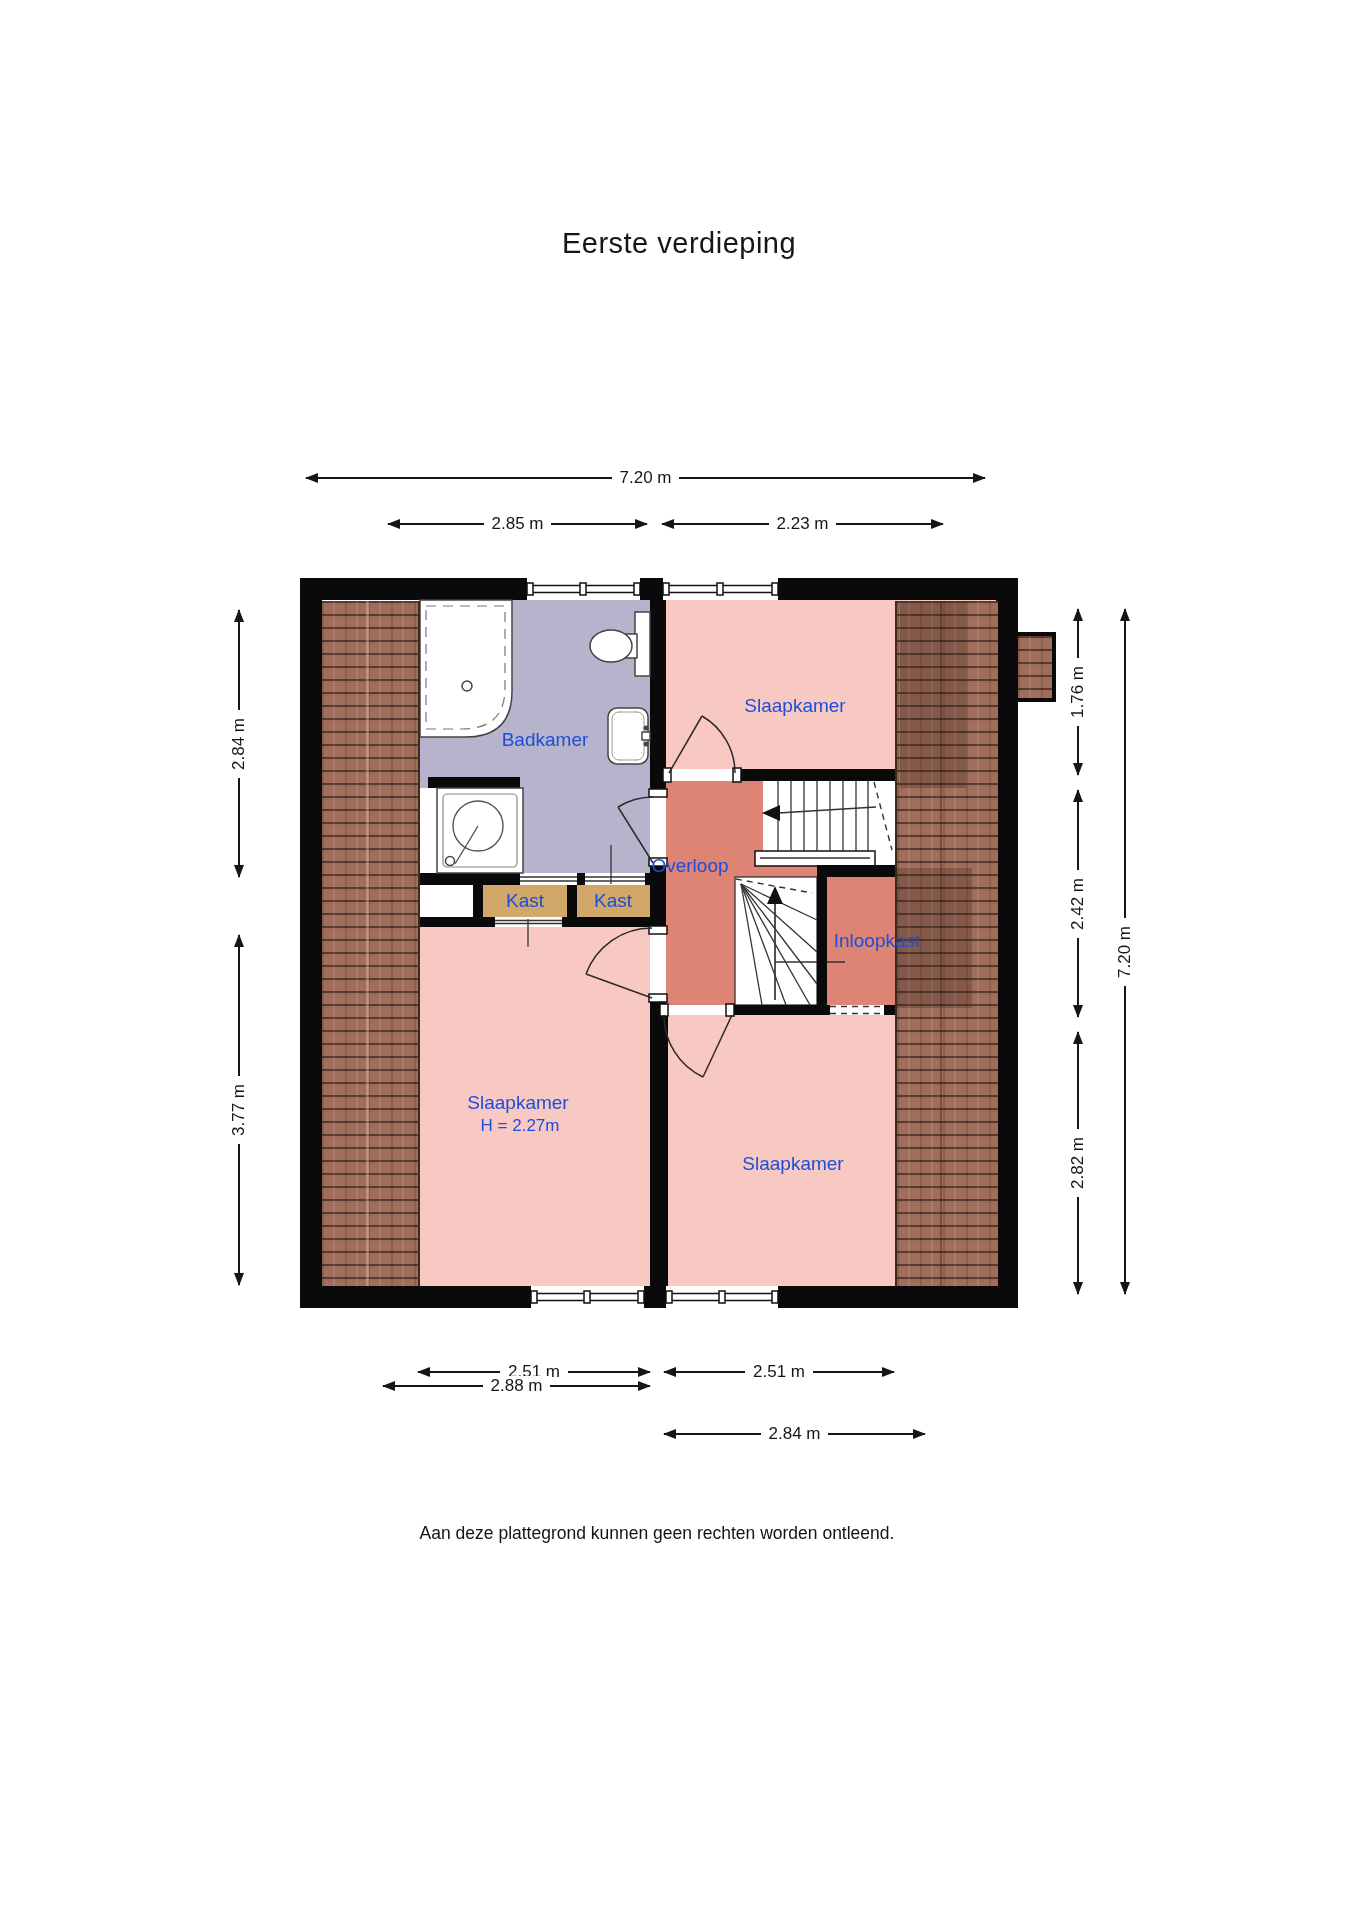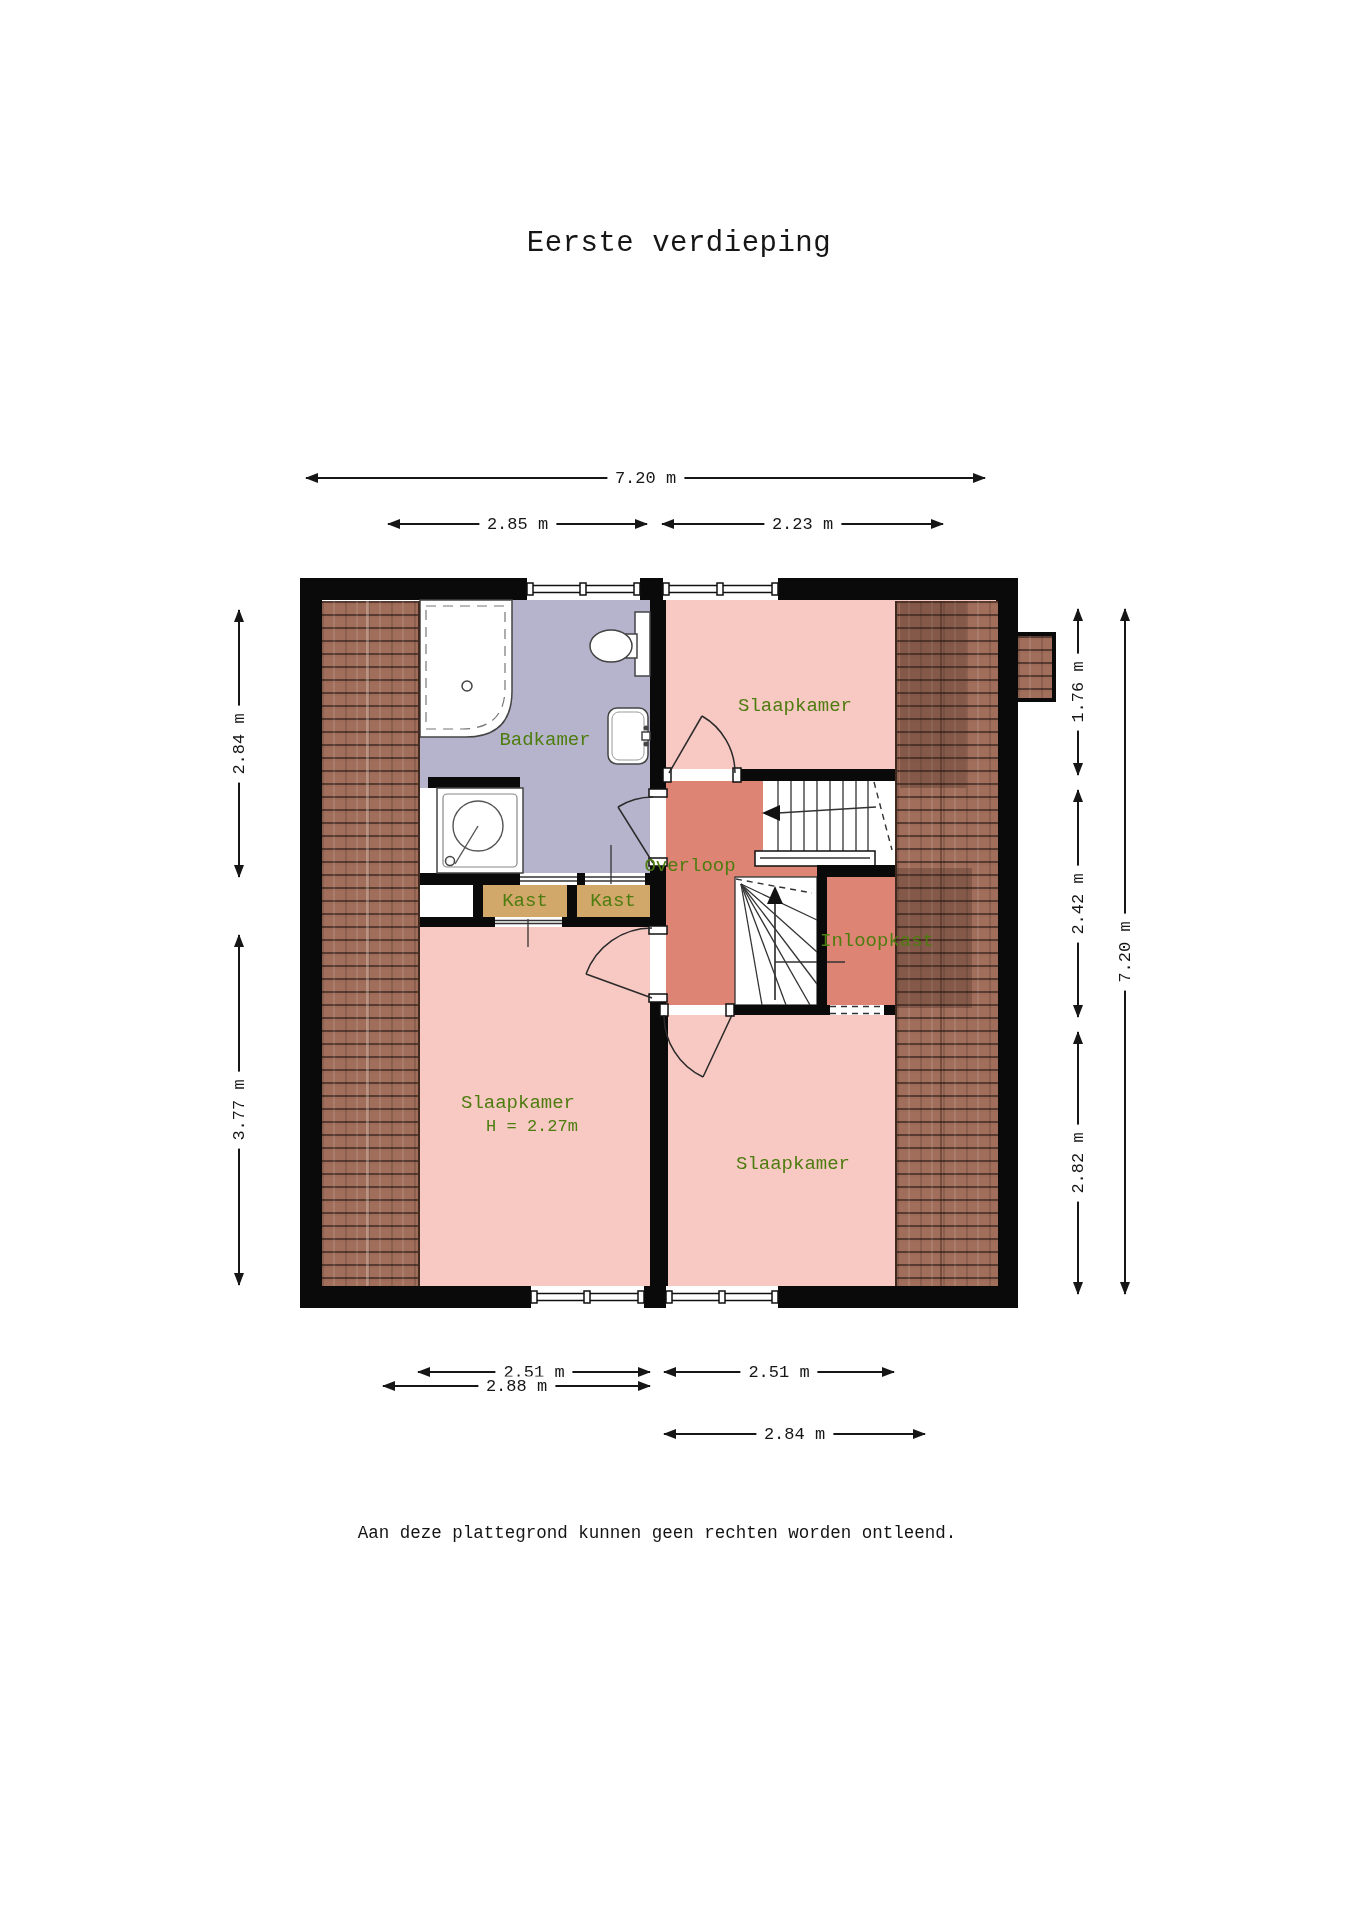--- a/index.html
+++ b/index.html
@@ -1,26 +1,26 @@
 <!DOCTYPE html>
 <html style="--pink: #f8c8c3; --salmon: #dd8474; --lavender: #b6b4cd; --tan: #d1a76a; --tile: #a06e5b; --wall: #0a0a0a; --ink: #161616;"><head>
 <meta charset="utf-8">
 <style>
   :root{
     --pink:#f8c8c3; --salmon:#dd8474; --lavender:#b6b4cd; --tan:#d1a76a;
     --tile:#a06e5b; --wall:#0a0a0a; --ink:#161616;
   }
   html,body{margin:0;padding:0;background:#fff;}
   #stage{position:relative;width:1358px;height:1920px;background:#fff;overflow:hidden;
-         font-family:Liberation Mono, monospace;color:var(--ink);}
+         font-family:Liberation Sans, sans-serif;color:var(--ink);}
   .abs{position:absolute;}
   #title{position:absolute;left:679px;top:243px;transform:translate(-50%,-50%);
          font-size:29px;letter-spacing:0.5px;white-space:nowrap;}
   
-  .room-label{position:absolute;transform:translate(-50%,-50%);font-size:19px;white-space:nowrap;color:#4d7c0f;}
+  .room-label{position:absolute;transform:translate(-50%,-50%);font-size:19px;white-space:nowrap;color:#1d4ed8;}
   .room-sub{font-size:17px;}
   
   .dimh{position:absolute;height:2px;background:var(--ink);}
   .dimh:before,.dimh:after{content:"";position:absolute;top:-4px;width:0;height:0;
       border-top:5px solid transparent;border-bottom:5px solid transparent;}
   .dimh:before{left:-1px;border-right:13px solid var(--ink);}
   .dimh:after{right:-1px;border-left:13px solid var(--ink);}
   .dimh .lbl{position:absolute;left:50%;top:1px;transform:translate(-50%,-50%);
       background:#fff;padding:0 8px;font-size:17px;white-space:nowrap;}
   .dimv{position:absolute;width:2px;background:var(--ink);}
@@ -266,21 +266,21 @@
 
   <div class="tiles" style="left:1018px;top:632px;width:38px;height:70px;border:4px solid #0a0a0a;border-left:none;box-sizing:border-box;"></div>
 
   <div class="room-label" style="left:545px;top:740px;">Badkamer</div>
   <div class="room-label" style="left:795px;top:706px;">Slaapkamer</div>
   <div class="room-label" style="left:690px;top:866px;">Overloop</div>
   <div class="room-label" style="left:525px;top:901px;">Kast</div>
   <div class="room-label" style="left:613px;top:901px;">Kast</div>
   <div class="room-label" style="left:877px;top:941px;">Inloopkast</div>
   <div class="room-label" style="left:518px;top:1103px;">Slaapkamer</div>
-  <div class="room-label room-sub" style="left:520px;top:1126px;margin-left:12px;">H = 2.27m</div>
+  <div class="room-label room-sub" style="left:520px;top:1126px;">H = 2.27m</div>
   <div class="room-label" style="left:793px;top:1164px;">Slaapkamer</div>
 
   <div class="dimh" style="left:306px;top:477px;width:679px;">
     <span class="lbl">7.20 m</span>
     </div>
   <div class="dimh" style="left:388px;top:523px;width:259px;">
     <span class="lbl">2.85 m</span>
     </div>
   <div class="dimh" style="left:662px;top:523px;width:281px;">
     <span class="lbl">2.23 m</span>

